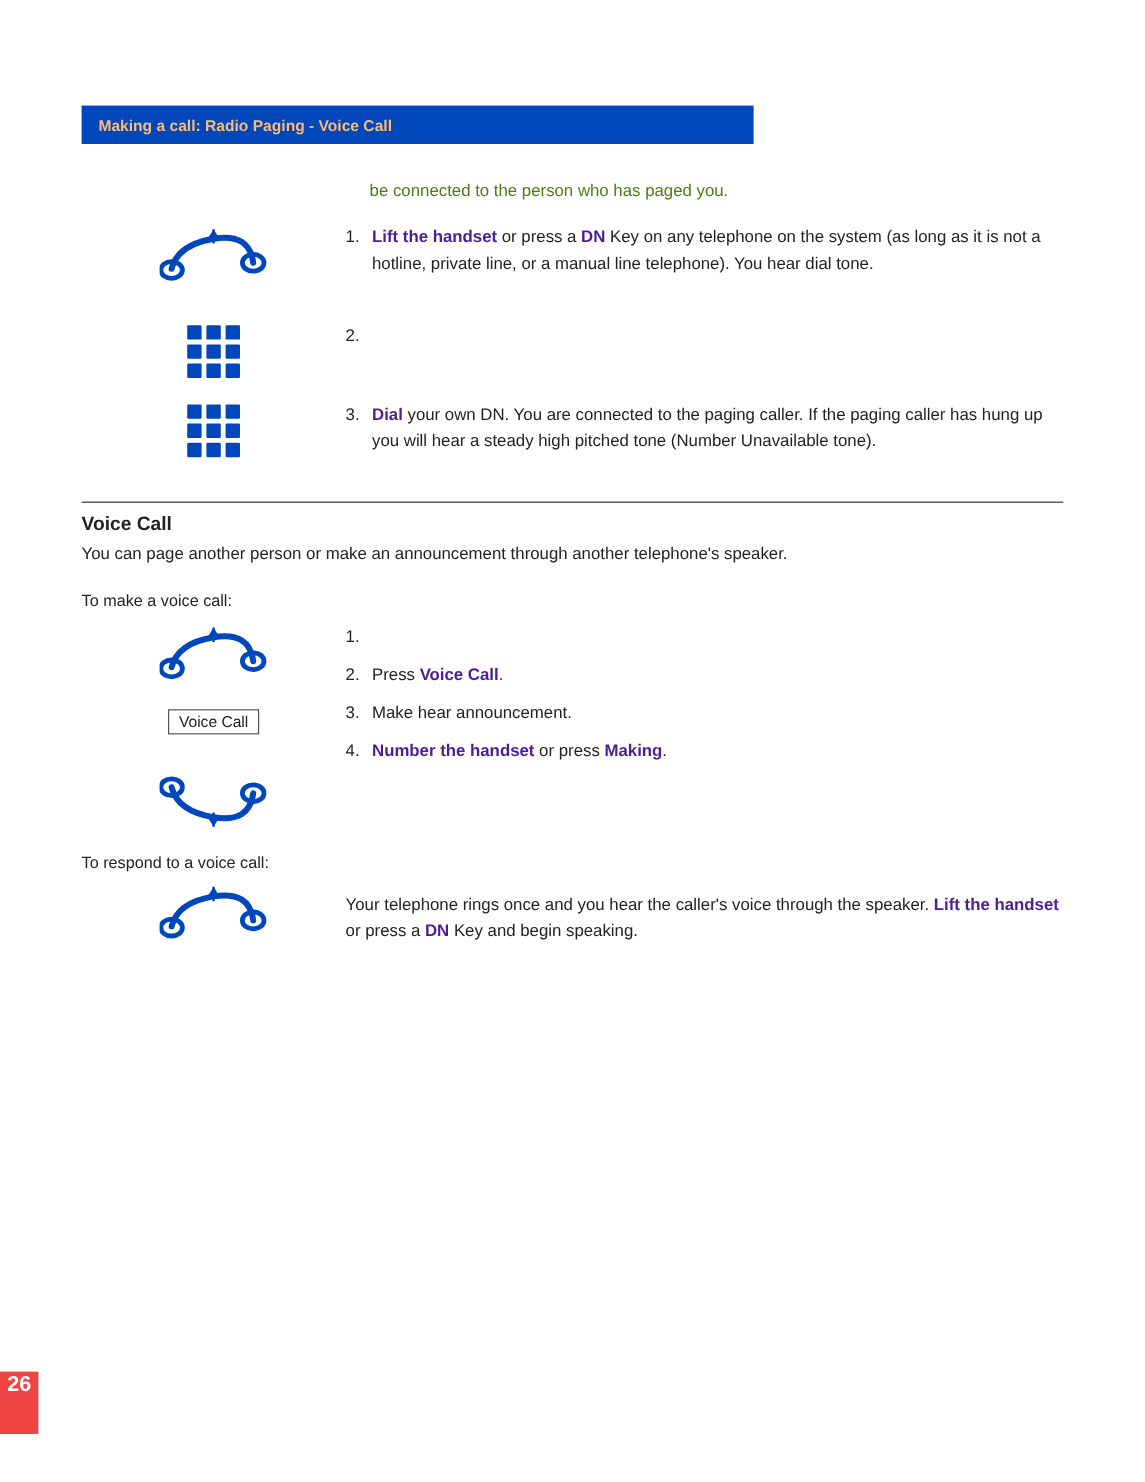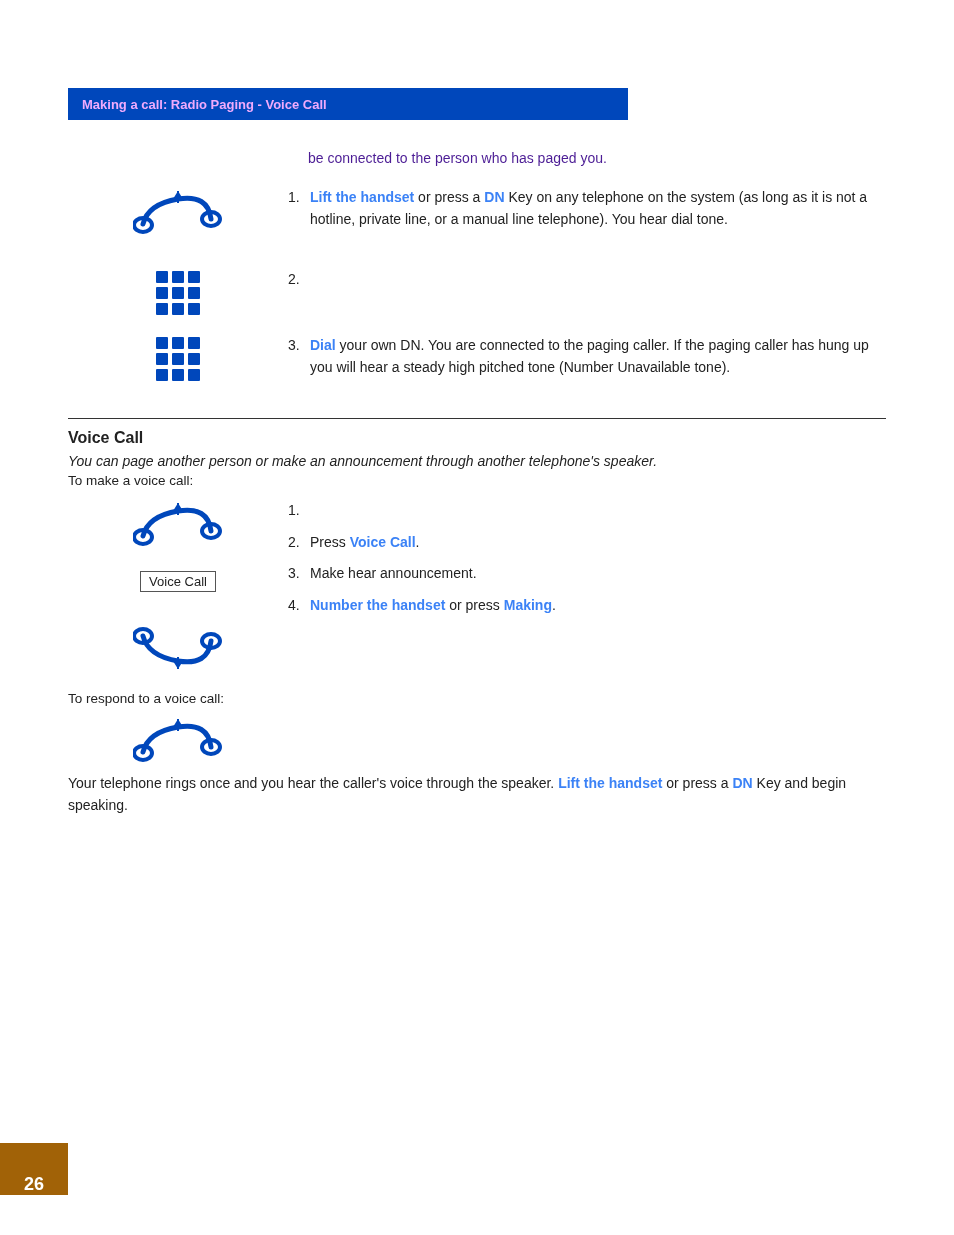--- a/index.html
+++ b/index.html
@@ -25,40 +25,40 @@
     .header-bar {
       position: absolute;
       top: 88px;
       left: 68px;
       width: 560px;
       background: #0047BB;
       padding: 8px 14px;
     }
 
     .header-bar span {
-      color: #f0abfc;
+      color: #fdba74;
       font-weight: bold;
       font-size: 13px;
     }
 
     
     .content {
       position: absolute;
       top: 148px;
       left: 68px;
       right: 68px;
     }
 
     
     .intro-text {
       margin-left: 240px;
       margin-bottom: 18px;
       font-size: 14px;
       line-height: 1.5;
-      color: #4c1d95;
+      color: #4d7c0f;
     }
 
     
     .steps-section {
       margin-bottom: 30px;
     }
 
     .step-row {
       display: flex;
       align-items: flex-start;
@@ -76,43 +76,42 @@
 
     .step-content {
       flex: 1;
       font-size: 14px;
       line-height: 1.55;
       color: #222;
     }
 
     
     .blue-bold {
-      color: #3b82f6;
+      color: #4c1d95;
       font-weight: bold;
     }
 
     
     .section-divider {
       border: none;
       border-top: 1.5px solid #333;
       margin-bottom: 10px;
     }
 
     
     .voice-call-heading {
       font-size: 16px;
       font-weight: bold;
       margin-bottom: 4px;
     }
 
     .voice-call-intro {
       font-size: 14px;
       line-height: 1.55;
-      margin-bottom: 0;
-      font-style: italic;
+      margin-bottom: 20px;
     }
 
     .make-voice-label {
       font-size: 13.5px;
       font-weight: normal;
       margin-bottom: 12px;
     }
 
     
     .keypad-icon {
@@ -137,25 +136,25 @@
       display: inline-block;
       margin-top: 4px;
       background: #fff;
     }
 
     
     .page-number-box {
       position: absolute;
       bottom: 40px;
       left: 0;
-      width: 68px;
+      width: 32px;
       height: 52px;
-      background: #a16207;
-      display: flex;
-      align-items: flex-end;
+      background: #ef4444;
+      display: flex;
+      align-items: flex-start;
       justify-content: center;
     }
 
     .page-number-box span {
       color: #fff;
       font-size: 18px;
       font-weight: bold;
     }
 
     
@@ -178,23 +177,22 @@
     .respond-label {
       font-size: 13.5px;
       font-weight: normal;
       margin-top: 12px;
       margin-bottom: 10px;
     }
 
     
     .respond-row {
       display: flex;
-      align-items: flex-start;
+      align-items: center;
       margin-top: 10px;
-      flex-direction: column;
     }
   </style>
 </head>
 <body>
 
 <div class="page-wrapper">
 
   <div class="header-bar">
     <span>Making a call: Radio Paging - Voice Call</span>
   </div>

